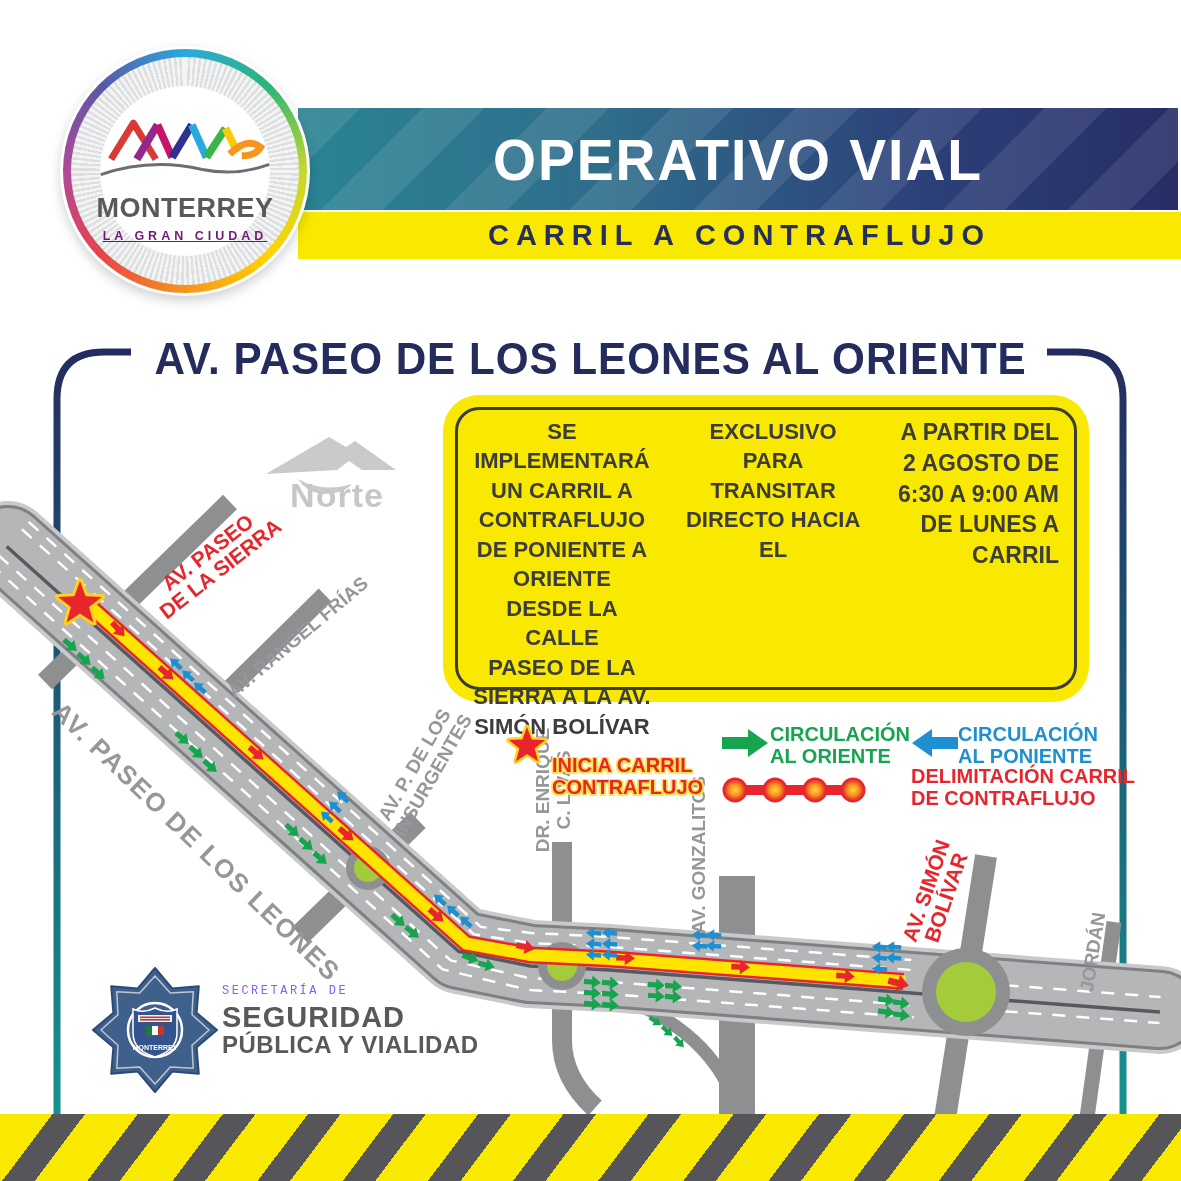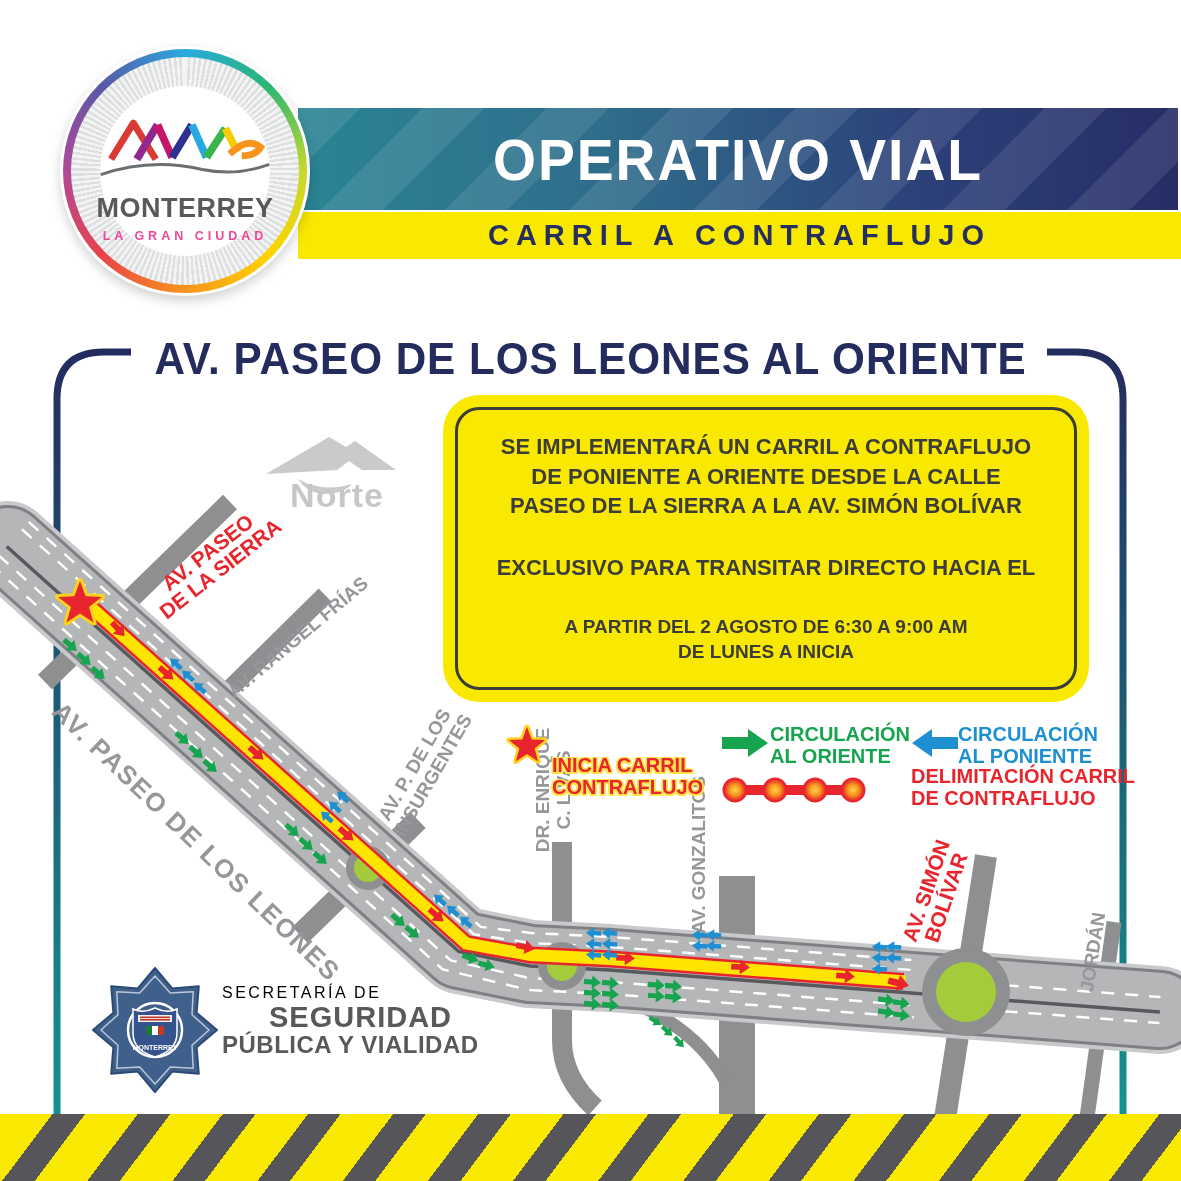--- a/index.html
+++ b/index.html
@@ -18,54 +18,54 @@
   
   .logo-badge{position:absolute;left:60px;top:46px;width:250px;height:250px;border-radius:50%;
     background:#fff;z-index:3;box-shadow:0 5px 12px rgba(0,0,0,.18);}
   .logo-ring{position:absolute;inset:3px;border-radius:50%;
     background:conic-gradient(#2aa9de,#2bb673,#c5d92d,#ffd400,#f7941d,#e8434a,#b04a98,#5b57a5,#2aa9de);}
   .logo-hatch{position:absolute;inset:8px;border-radius:50%;
     background:repeating-conic-gradient(#f3f4f4 0 1.4deg,#dedfe0 1.4deg 2.8deg);}
   .logo-core{position:absolute;inset:29px;border-radius:50%;background:#fff;
     display:flex;flex-direction:column;align-items:center;justify-content:center;}
   .logo-title{font-size:27px;font-weight:900;color:#58595b;letter-spacing:.5px;margin-top:2px;}
-  .logo-subtitle{font-size:12.5px;font-weight:700;color:#ec4899;letter-spacing:4px;margin-top:5px;}
+  .logo-subtitle{font-size:12.5px;font-weight:700;color:#701a75;letter-spacing:4px;margin-top:5px;text-decoration:underline;}
   
   .section-title{position:absolute;left:0;right:0;top:334px;z-index:4;text-align:center;
     color:#232c5c;font-weight:900;font-size:44px;letter-spacing:1px;transform:scaleX(.96);}
   
   .frame-svg,.map-svg{position:absolute;left:0;top:0;width:1181px;height:1181px;}
   .frame-svg{z-index:1}.map-svg{z-index:2}
   .lblG{fill:#96979a;font-family:"Liberation Sans",sans-serif;font-weight:700;font-size:19px;}
   .lblR{fill:#e8252c;font-family:"Liberation Sans",sans-serif;font-weight:700;font-size:21px;}
   .lblRoad{fill:#96979a;font-family:"Liberation Sans",sans-serif;font-weight:700;font-size:26px;letter-spacing:1.5px;}
   .lblNorte{fill:#c6c7c9;font-family:"Liberation Sans",sans-serif;font-weight:700;font-size:34px;letter-spacing:1px;}
   
   .info-box{position:absolute;left:443px;top:395px;width:646px;height:307px;z-index:4;
     background:#f9e900;border-radius:36px;}
   .info-frame{position:absolute;inset:12px;border:3px solid #3c3c3b;border-radius:24px;}
-  .info-text{position:absolute;inset:22px 30px;display:flex;flex-direction:column;
+  .info-text{position:absolute;inset:22px 30px;display:flex;flex-direction:row;
     justify-content:center;gap:32px;text-align:center;color:#3c3c3b;}
   .info-text p{margin:0;font-size:22px;font-weight:600;line-height:1.34;}
-  .info-text p.strong{font-size:19px;font-weight:800;}
+  .info-text p.strong{font-size:23px;font-weight:800;text-align:right;}
   .info-text b{font-weight:800;}
   
   .legend-item{position:absolute;z-index:4;}
   .leg-txt{font-weight:800;font-size:20px;line-height:1.08;}
   .leg-start{color:#e8252c;
     text-shadow:-1.5px -1.5px 0 #ffe44d,1.5px -1.5px 0 #ffe44d,-1.5px 1.5px 0 #ffe44d,
       1.5px 1.5px 0 #ffe44d,0 -1.5px 0 #ffe44d,0 1.5px 0 #ffe44d,-1.5px 0 0 #ffe44d,1.5px 0 0 #ffe44d;}
   .leg-east{color:#17a44f;}
   .leg-west{color:#1e90d2;}
   .leg-delim{color:#e8252c;}
   
   .footer-badge{position:absolute;left:85px;top:966px;z-index:4;}
   .dept{position:absolute;left:222px;z-index:4;color:#58595b;}
-  .dept-1{top:984px;font-size:16px;font-weight:500;letter-spacing:2.5px;color:#000000;}
-  .dept-2{top:1001px;font-size:29px;font-weight:800;letter-spacing:1px;margin-left:47px;}
+  .dept-1{top:984px;font-size:12px;font-weight:500;letter-spacing:2.5px;color:#8b5cf6;font-family:Liberation Mono, monospace;}
+  .dept-2{top:1001px;font-size:29px;font-weight:800;letter-spacing:1px;}
   .dept-3{top:1031px;font-size:24px;font-weight:800;letter-spacing:.5px;}
   
   .hazard{position:absolute;left:0;right:0;top:1114px;height:67px;z-index:5;
     background:repeating-linear-gradient(127deg,#f9e900 0 42px,#56565a 42px 68px);}
 </style>
 </head>
 <body>
 
 <div class="poster">
 
@@ -257,21 +257,21 @@
     </g>
   </svg>
 
   <div class="info-box">
     <div class="info-frame"></div>
     <div class="info-text">
       <p><span>SE IMPLEMENTARÁ UN </span><b>CARRIL A CONTRAFLUJO</b><br>
         <span>DE PONIENTE A ORIENTE DESDE LA CALLE</span><br>
         <b>PASEO DE LA SIERRA</b><span> A LA </span><b>AV. SIMÓN BOLÍVAR</b></p>
       <p><span>EXCLUSIVO PARA TRANSITAR DIRECTO HACIA EL</span><br></p>
-      <p class="strong"><span>A PARTIR DEL 2 AGOSTO DE 6:30 A 9:00 AM</span><br><span>DE LUNES A INICIA</span></p>
+      <p class="strong"><span>A PARTIR DEL 2 AGOSTO DE 6:30 A 9:00 AM</span><br><span>DE LUNES A CARRIL</span></p>
     </div>
   </div>
 
   <div class="legend-item" style="left:504px;top:722px;">
     <svg width="46" height="46" viewBox="0 0 46 46">
       <path id="legend-star" fill="#e8252c" stroke="#ffd21e" stroke-width="5" stroke-linejoin="round" style="paint-order:stroke" d="M23.0 5.0 L27.7 17.5 L41.1 18.1 L30.6 26.5 L34.2 39.4 L23.0 32.0 L11.8 39.4 L15.4 26.5 L4.9 18.1 L18.3 17.5 Z"></path>
     </svg>
   </div>
   <div class="legend-item leg-txt leg-start" style="left:552px;top:728px;margin-top:27px;">
     <div>INICIA CARRIL</div>

